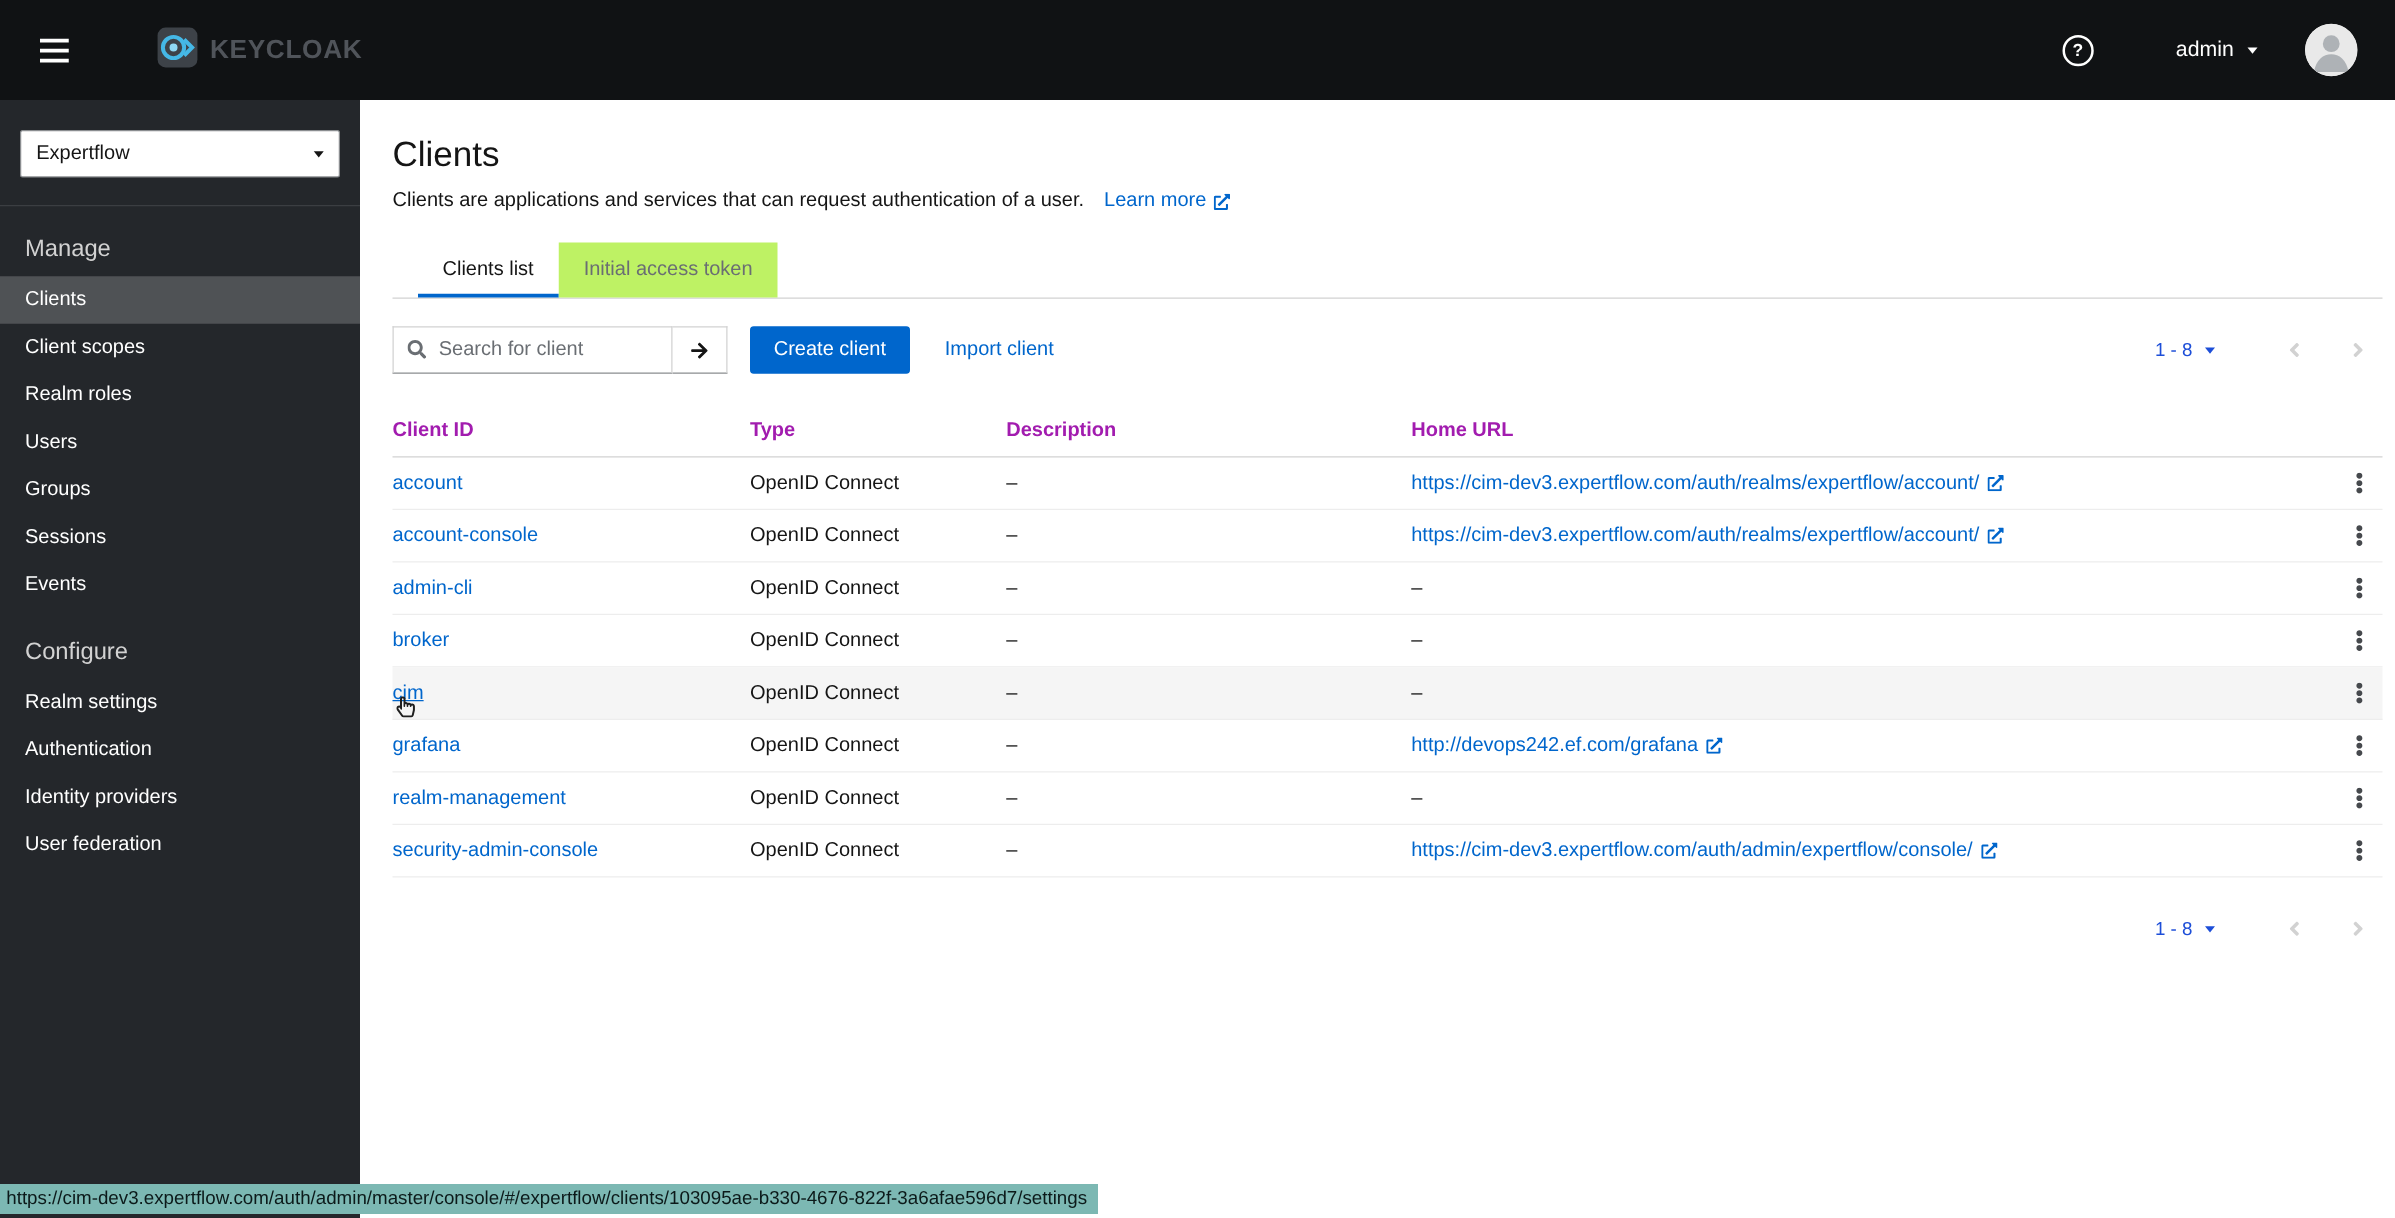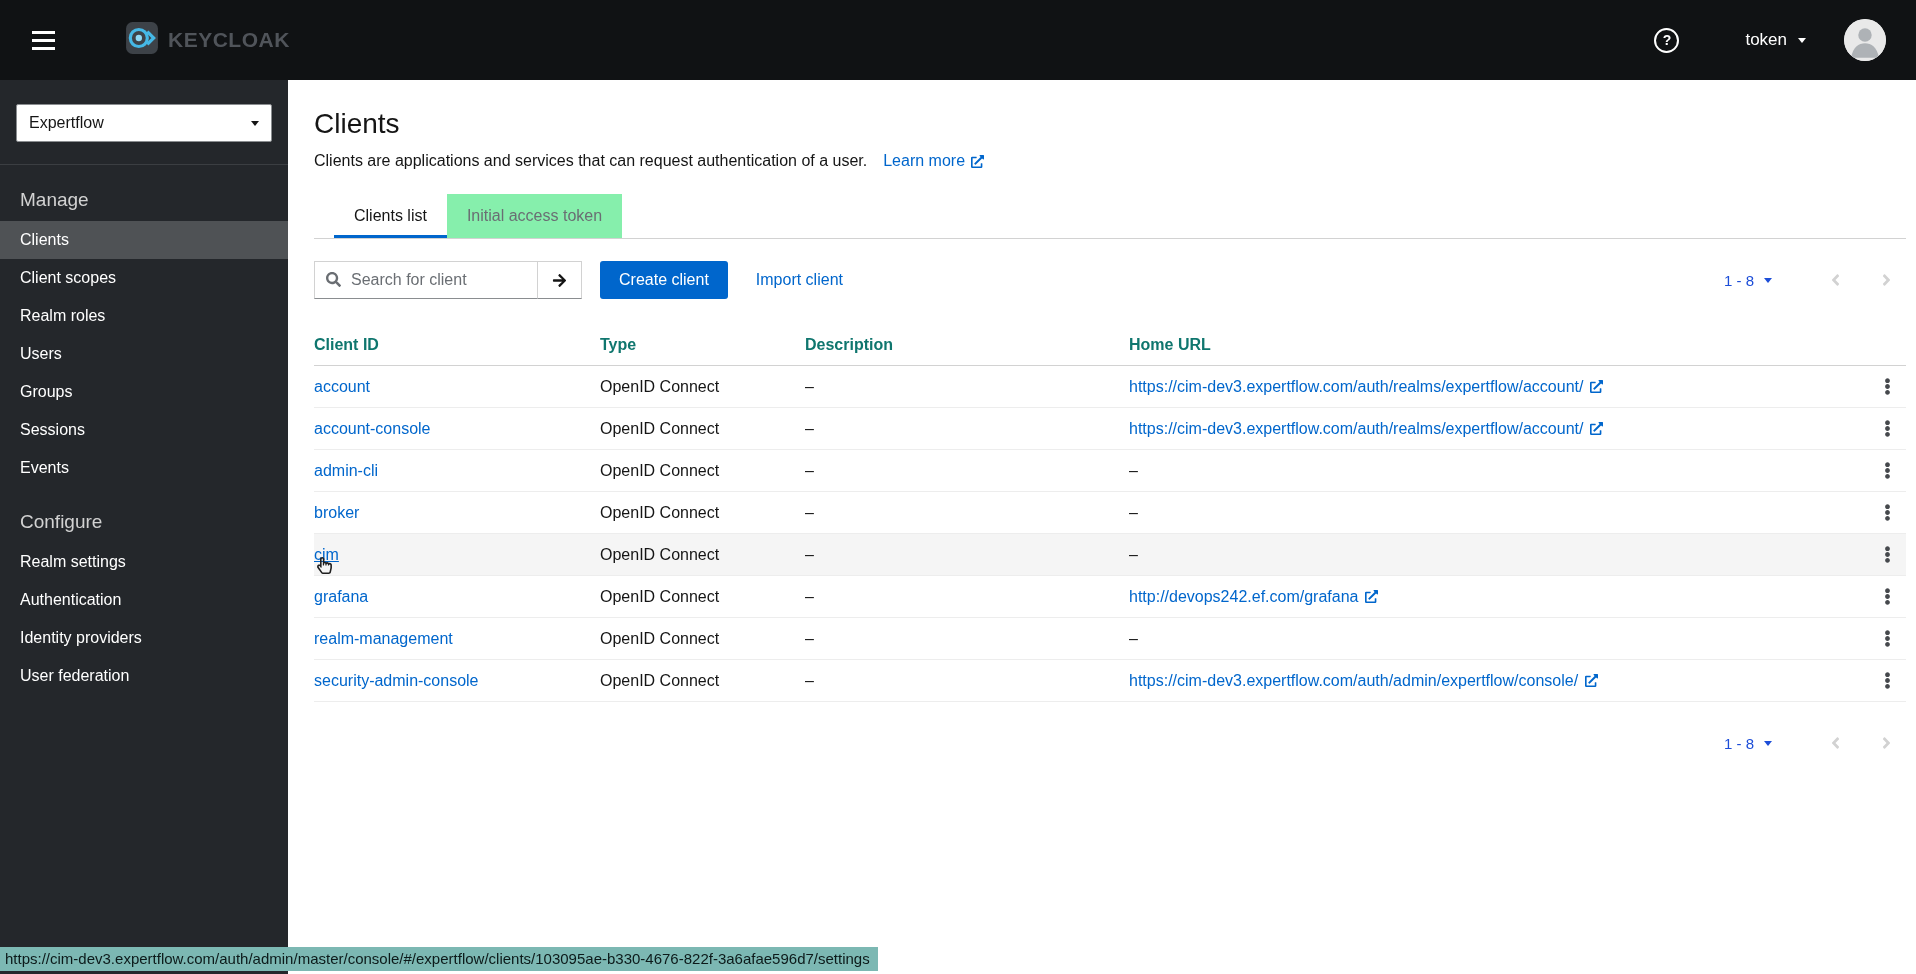--- a/index.html
+++ b/index.html
@@ -36,21 +36,21 @@
   
   .main { position:absolute; top:80px; left:288px; right:0; padding:28px 10px 0 26px; }
   .page-title { font-size:28px; font-weight:500; color:#151515; }
   .subtitle { margin-top:12px; font-size:16px; color:#151515; display:flex; align-items:center; gap:16px; }
   .learn-more { color:#0066cc; display:inline-flex; align-items:center; gap:6px; cursor:pointer; font-size:16px;justify-content:flex-end; }
   .ext-icon { width:13px; height:13px; flex:none; }
 
   .tabs { margin-top:24px; border-bottom:1px solid #d2d2d2; padding-left:20px; display:flex; }
   .tab { font-size:16px; padding:13px 20px; background:none; border:none; cursor:pointer; color:#151515; }
   .tab.active { box-shadow:inset 0 -3px 0 #0066cc; }
-  .tab.inactive { background:#86efac; color:#6a6e73; }
+  .tab.inactive { background:#bef264; color:#6a6e73; }
 
   .toolbar { margin-top:22px; display:flex; align-items:center; }
   .search-group { display:flex; }
   .search-box { position:relative; }
   .search-box input { width:224px; height:38px; border:1px solid #d2d2d2; border-bottom-color:#8a8d90; border-radius:0; padding:0 10px 0 36px; font-size:16px; font-family:inherit; color:#151515; outline:none; }
   .search-box input::placeholder { color:#6a6e73; opacity:1; }
   .search-icon { position:absolute; left:12px; top:11px; width:15px; height:15px; color:#6a6e73; }
   .search-go { width:44px; height:38px; background:#fff; border:1px solid #d2d2d2; border-left:none; border-bottom-color:#8a8d90; cursor:pointer; display:flex; align-items:center; justify-content:center; color:#151515; }
   .search-go svg { width:15px; height:15px; }
   .btn-primary { margin-left:18px; height:38px; padding:0 19px; background:#0066cc; color:#fff; border:none; border-radius:3px; font-size:16px; cursor:pointer; }
@@ -62,21 +62,21 @@
   .page-btn { background:none; border:none; padding:0; display:flex; align-items:center; cursor:default; color:#d2d2d2; }
   .page-btn.prev { margin-left:58px; }
   .page-btn.next { margin-left:40px; }
   .page-btn svg { width:11px; height:18px; }
   .page-btn.prev svg { transform:scaleX(-1); }
 
   
   .table { margin-top:26px; }
   .thead, .trow { display:grid; grid-template-columns:286px 205px 324px 1fr 56px; align-items:center; }
   .thead { border-bottom:1px solid #d2d2d2; }
-  .th { font-size:16px; font-weight:bold; padding:11px 16px 11px 0; color:#0f766e; }
+  .th { font-size:16px; font-weight:bold; padding:11px 16px 11px 0; color:#a21caf; }
   .trow { border-bottom:1px solid #ededed; }
   .trow.hovered { background:#f5f5f5; }
   .td { font-size:16px; padding:9px 16px 9px 0; color:#151515; position:relative; min-height:38px; display:flex; align-items:center; }
   .cell-link { color:#0066cc; cursor:pointer; display:inline-flex; align-items:center; gap:7px; }
   .cell-link.underlined { text-decoration:underline; }
   .td-kebab { justify-content:flex-end; padding-right:6px; }
   .kebab-btn { background:none; border:none; cursor:pointer; padding:3px 9px; color:#46494d; display:flex; align-items:center; }
   .kebab-icon { height:17px; width:7px; }
   .cursor-wrap { position:absolute; left:3px; top:21px; z-index:5; pointer-events:none; }
   .cursor-icon { width:15px; height:17px; }
@@ -102,21 +102,21 @@
         <circle cx="13" cy="16" r="8" fill="none" stroke="#45b8e6" stroke-width="3"></circle>
         <circle cx="13" cy="16" r="3" fill="#8fd8f4"></circle>
         <path d="M21 10l6 6-6 6" stroke="#45b8e6" stroke-width="3" fill="none"></path>
       </svg>
     </span>
     <span class="logo-text">KEYCLOAK</span>
   </div>
   <div class="header-right">
     <button class="help-btn">?</button>
     <button class="user-menu">
-      <span>token</span>
+      <span>admin</span>
       <span class="caret"></span>
     </button>
     <div class="avatar">
       <svg width="42" height="42" viewBox="0 0 100 100" aria-hidden="true">
         <circle cx="50" cy="50" r="50" fill="#e9e9e9"></circle>
         <circle cx="50" cy="38" r="16" fill="#aeb2b6"></circle>
         <path d="M17 92c4-24 18-34 33-34s29 10 33 34z" fill="#aeb2b6"></path>
       </svg>
     </div>
   </div>

